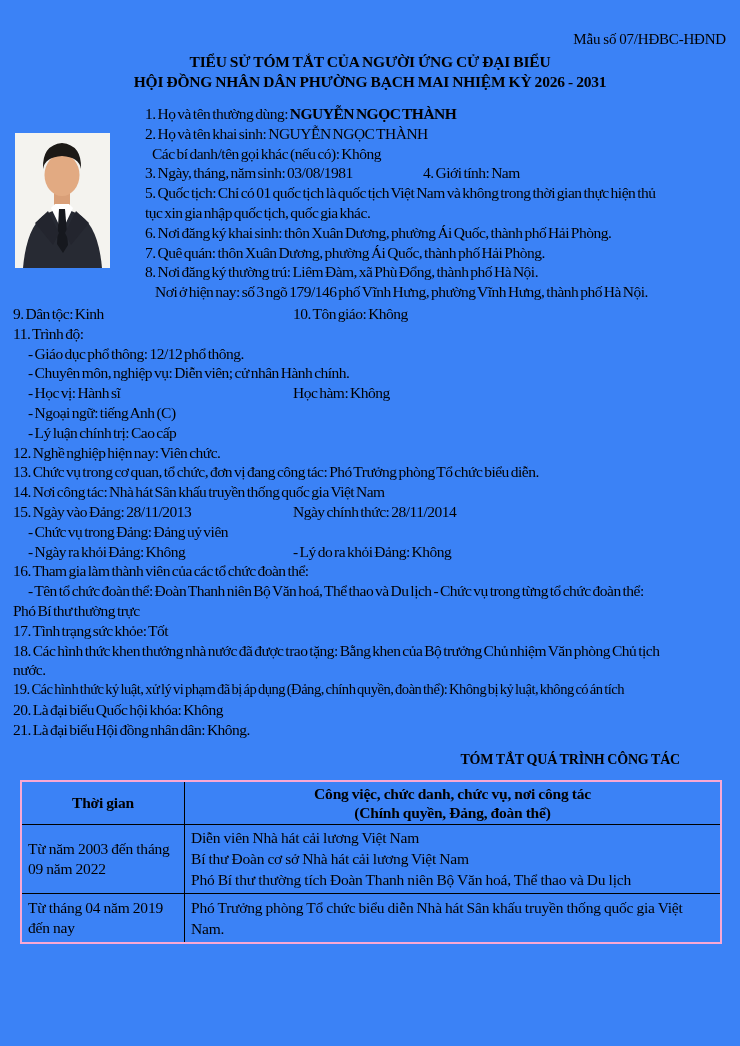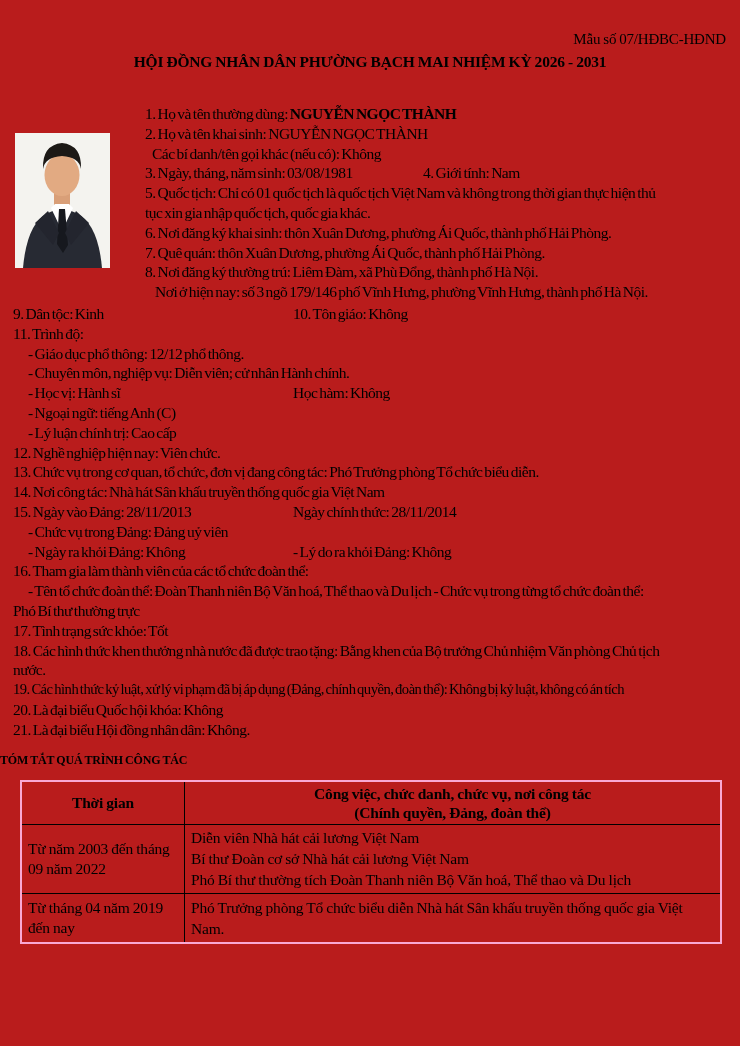--- a/index.html
+++ b/index.html
@@ -1,19 +1,19 @@
 <!DOCTYPE html>
 <html><head>
 <meta charset="utf-8">
 <style>
   html,body { margin:0; padding:0; background:#ffffff; }
   .page {
     position:relative;
     width:740px; height:1046px;
-    background:#b91c1c;
+    background:#3b82f6;
     color:#000;
     font-family:"Liberation Serif","DejaVu Serif",serif;
     font-size:15.5px;
     letter-spacing:-0.2px;
     word-spacing:-0.5px;
     box-sizing:border-box;
     overflow:hidden;
   }
   .form-number { position:absolute; top:31px; right:14px; font-size:15px; }
   .doc-title { position:absolute; top:52px; left:0; width:100%; text-align:center; font-weight:bold; line-height:19.5px; }
@@ -30,38 +30,39 @@
   .sub7 { padding-left:7px; }
   .sub10 { padding-left:10px; }
   .sub15 { padding-left:15px; }
   .twocol { position:relative; }
   .twocol .c2 { position:absolute; top:0; }
   .top-lines .c2 { left:278px; }
   .main-lines .c2 { left:280px; }
   .tight { letter-spacing:-0.5px; word-spacing:-1.5px; }
   .oneline { font-size:14.6px; letter-spacing:-0.5px; word-spacing:-1.5px; white-space:nowrap; }
   .indent15 { text-indent:15px; }
-  .section-title { text-align:left; font-weight:bold; font-size:12px; margin:10px 0 10px 0; line-height:20px; }
+  .section-title { text-align:right; font-weight:bold; font-size:14px; margin:10px 0 10px 0; line-height:20px; }
   table.work { border-collapse:collapse; margin-left:20px; width:702px; border:2px solid #f9a8d4; table-layout:fixed; }
   table.work td, table.work th { border:1px solid #000; vertical-align:middle; padding:2px 6px; }
   th.col-time { width:150px; }
   th.hdr { font-weight:bold; text-align:center; line-height:19px; padding:3px 4px; }
   td.time-cell { line-height:20px; padding-left:8px; }
   td.jobs-cell { line-height:21px; padding-left:10px; }
   tr.row1 td { height:64px; }
   tr.row2 td { height:44px; }
 </style>
 </head>
 <body>
 
 <div class="page">
 
   <div class="form-number">Mẫu số 07/HĐBC-HĐND</div>
 
   <div class="doc-title">
+    <div>TIỂU SỬ TÓM TẮT CỦA NGƯỜI ỨNG CỬ ĐẠI BIỂU</div>
     <div>HỘI ĐỒNG NHÂN DÂN PHƯỜNG BẠCH MAI NHIỆM KỲ 2026 - 2031</div>
   </div>
 
   <div class="content">
 
     <div class="top-wrap">
       <div class="photo">
         <svg width="95" height="135" viewBox="0 0 95 135">
           <rect x="0" y="0" width="95" height="135" fill="#f4f3ef"></rect>
           <path d="M8 135 Q12 90 33 80 L47 74 L61 80 Q83 90 87 135 Z" fill="#272a33"></path>

